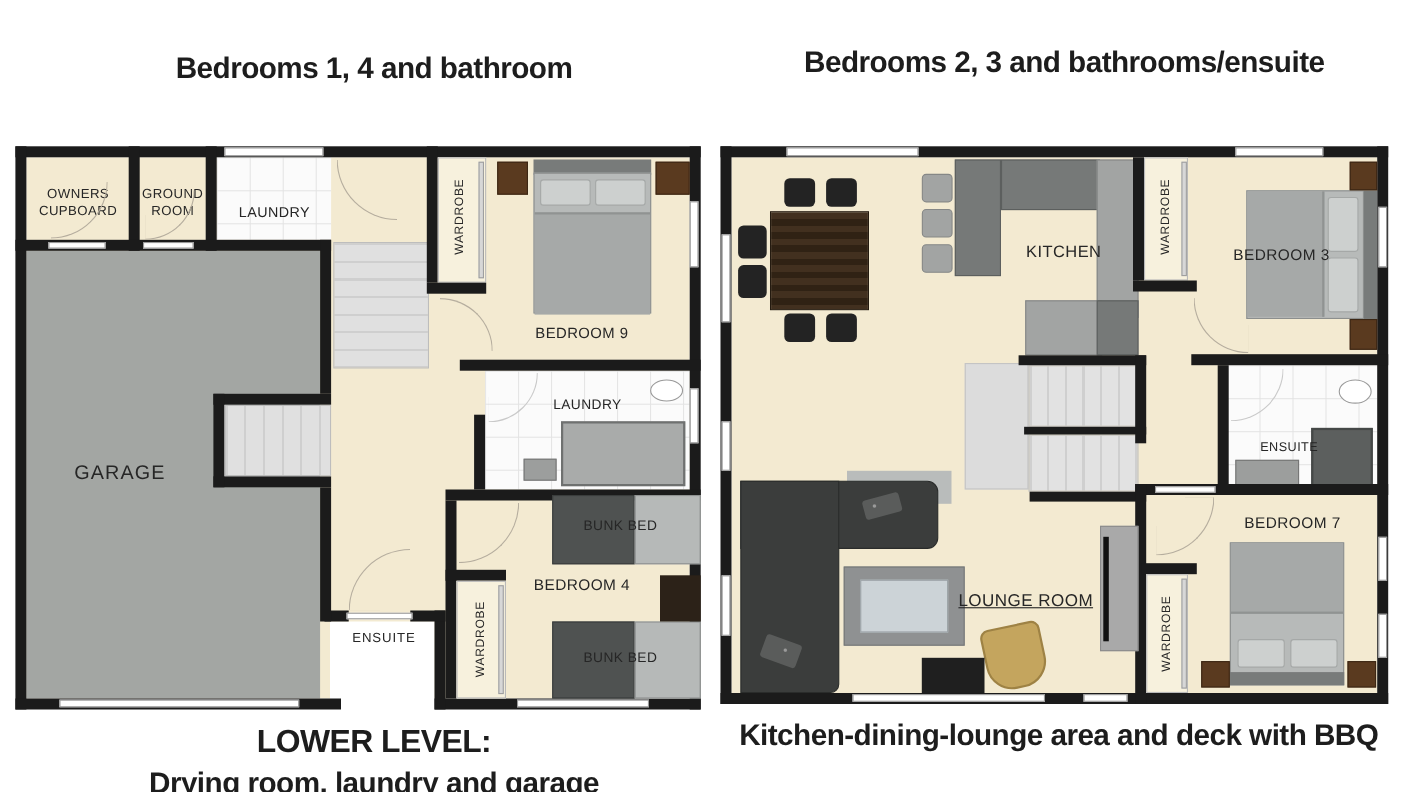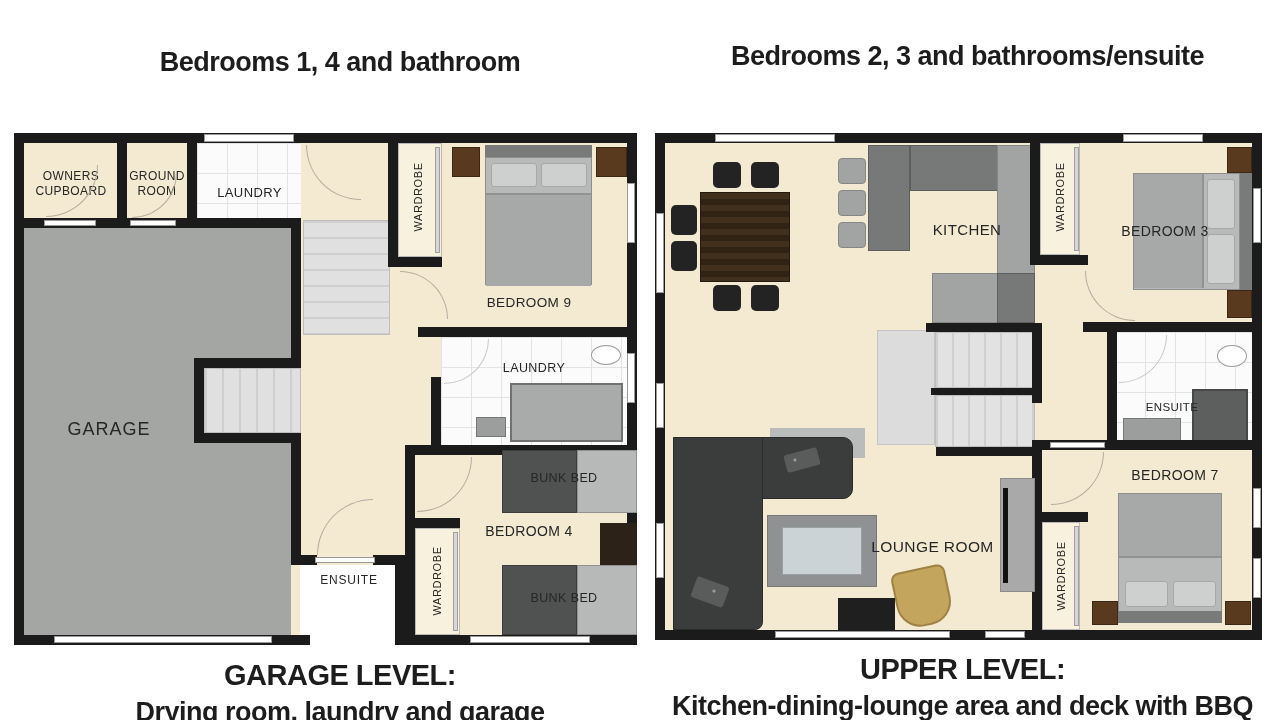--- a/index.html
+++ b/index.html
@@ -36,25 +36,24 @@
 </head>
 <body>
 
 <div class="title" style="left:55px;top:44px;width:570px;">
   <div class="l2">Bedrooms 1, 4 and bathroom</div>
 </div>
 <div class="title" style="left:660px;top:38px;width:615px;">
   <div class="l2">Bedrooms 2, 3 and bathrooms/ensuite</div>
 </div>
 <div class="title" style="left:55px;top:656px;width:570px;">
-  <div class="l1">GARAGE LEVEL:</div>
+  <div class="l1">LOWER LEVEL:</div>
   <div class="l2">Drying room, laundry and garage</div>
 </div>
 <div class="title" style="left:650px;top:650px;width:625px;">
-  <div class="l1">UPPER LEVEL:</div>
   <div class="l2">Kitchen-dining-lounge area and deck with BBQ</div>
 </div>
 
 <div class="plan" style="left:14px;top:133px;width:623px;height:512px;">
 
   <div class="floor" style="left:10px;top:10px;width:603px;height:492px;"></div>
   <div class="abs" style="left:286px;top:432px;width:95px;height:80px;background:#ffffff;"></div>
   <div class="tile" style="left:183px;top:10px;width:104px;height:75px;"></div>
   <div class="abs" style="left:10px;top:95px;width:267px;height:407px;background:#a3a6a3;"></div>
   <div class="tile" style="left:427px;top:204px;width:186px;height:108px;"></div>
@@ -230,20 +229,20 @@
   <div class="side-table" style="left:437px;top:468px;width:26px;height:24px;"></div>
   <div class="side-table" style="left:570px;top:468px;width:26px;height:24px;"></div>
 
   <div class="abs" style="left:115px;top:295px;width:95px;height:30px;background:#b9bcbb;"></div>
   <div class="abs" style="left:18px;top:304px;width:180px;height:62px;background:#3b3d3c;border:1px solid #2a2c2b;border-radius:0 10px 10px 0;box-sizing:border-box;"></div>
   <div class="abs" style="left:18px;top:304px;width:90px;height:193px;background:#3b3d3c;border:1px solid #2a2c2b;border-radius:0 0 8px 0;box-sizing:border-box;"></div>
   <div class="abs" style="left:130px;top:318px;width:34px;height:18px;background:radial-gradient(circle at 30% 40%, #9a9a9a 1px, #5a5c5b 2px);transform:rotate(-15deg);border-radius:3px;"></div>
   <div class="abs" style="left:38px;top:448px;width:34px;height:22px;background:radial-gradient(circle at 60% 40%, #9a9a9a 1px, #5a5c5b 2px);transform:rotate(20deg);border-radius:3px;"></div>
   <div class="abs" style="left:112px;top:382px;width:110px;height:72px;background:#8f9192;border:1px solid #767878;box-sizing:border-box;"></div>
   <div class="abs" style="left:127px;top:394px;width:80px;height:48px;background:#ccd3d7;border:1px solid #9aa1a5;box-sizing:border-box;"></div>
-  <div class="rlabel" style="left:205px;top:405px;width:145px;font-size:15.5px;">LOUNGE ROOM</div>
+  <div class="rlabel" style="left:205px;top:405px;width:145px;font-size:15.5px;text-decoration:underline;">LOUNGE ROOM</div>
   <div class="abs" style="left:240px;top:435px;width:55px;height:58px;background:#c4a55e;border:2px solid #9e8244;border-radius:8px 8px 24px 24px;box-sizing:border-box;transform:rotate(-12deg);"></div>
   <div class="abs" style="left:345px;top:345px;width:35px;height:114px;background:#a9a9a9;border:1px solid #8b8b8b;box-sizing:border-box;"></div>
   <div class="abs" style="left:348px;top:355px;width:5px;height:95px;background:#111;"></div>
   <div class="abs" style="left:183px;top:465px;width:57px;height:32px;background:#1f1f1f;"></div>
 
   <div class="arc" style="left:430px;top:138px;width:50px;height:50px;border-left:1.5px solid #b5ad9e;border-bottom:1.5px solid #b5ad9e;border-bottom-left-radius:100%;"></div>
 </div>
 
 </body></html>

